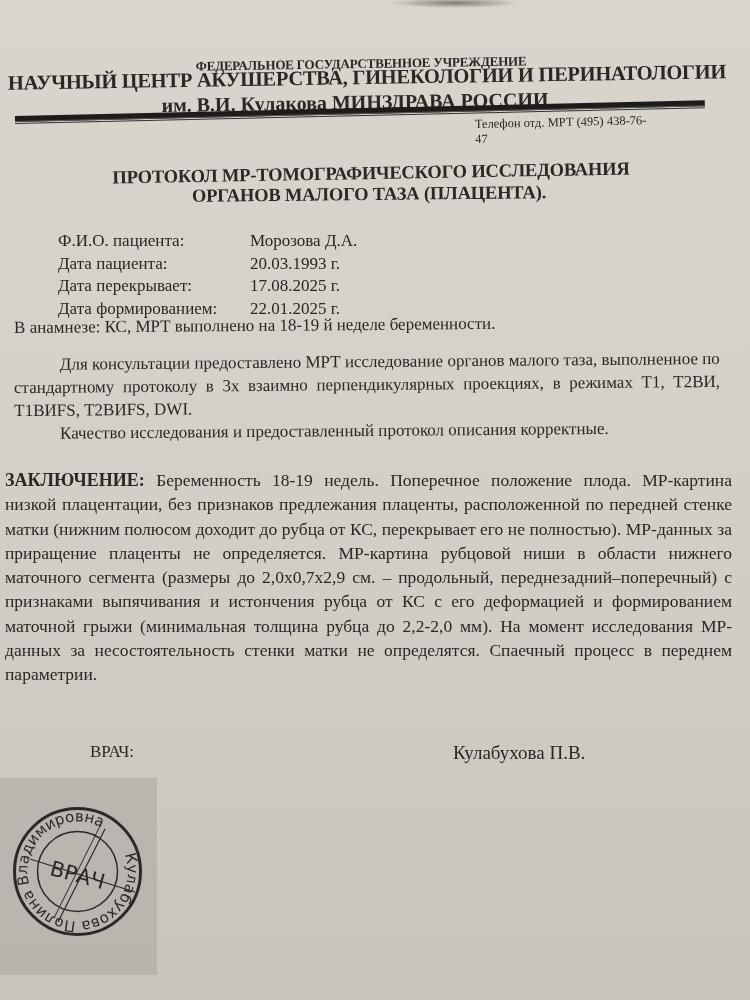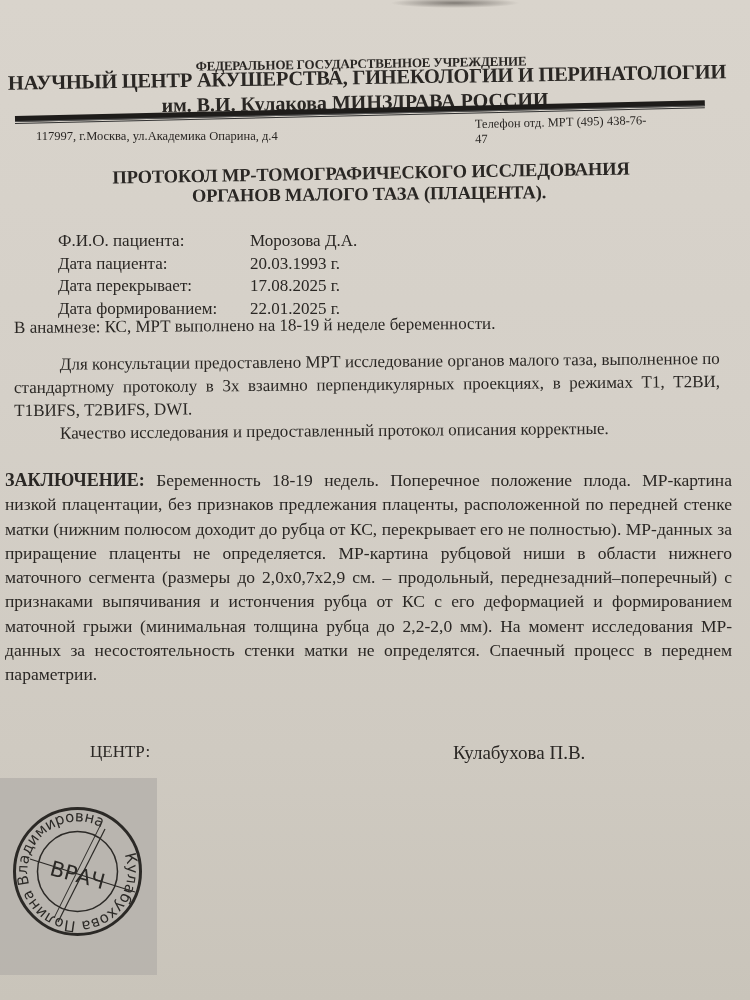--- a/index.html
+++ b/index.html
@@ -64,21 +64,20 @@
 <body>
 
 <div class="page">
   <div class="shadow-top"></div>
 
   <div class="hdr hdr1">ФЕДЕРАЛЬНОЕ ГОСУДАРСТВЕННОЕ УЧРЕЖДЕНИЕ</div>
   <div class="hdr hdr2">НАУЧНЫЙ ЦЕНТР АКУШЕРСТВА, ГИНЕКОЛОГИИ И ПЕРИНАТОЛОГИИ</div>
   <div class="hdr hdr3">им. В.И. Кулакова МИНЗДРАВА  РОССИИ</div>
   <div class="rule"></div>
   <div class="rule2"></div>
-  <div class="addr">117997, г.Москва, ул.Академика Опарина, д.4</div>
   <div class="phone">Телефон отд. МРТ (495) 438-76-47</div>
 
   <div class="title title1">ПРОТОКОЛ МР-ТОМОГРАФИЧЕСКОГО ИССЛЕДОВАНИЯ</div>
   <div class="title title2">ОРГАНОВ МАЛОГО ТАЗА (ПЛАЦЕНТА).</div>
 
   <div class="fields">
     <div class="frow">
       <span class="flabel">Ф.И.О. пациента:</span>
       <span class="fvalue">Морозова Д.А.</span>
     </div>
@@ -95,21 +94,21 @@
       <span class="fvalue"> 22.01.2025 г.</span>
     </div>
   </div>
   <div class="anamnez">В анамнезе: КС, МРТ выполнено на 18-19 й неделе беременности.</div>
 
   <div class="para p1">Для консультации предоставлено МРТ исследование органов малого таза, выполненное по стандартному протоколу в 3х взаимно перпендикулярных проекциях, в режимах Т1, Т2ВИ, Т1ВИFS, Т2ВИFS, DWI.</div>
   <div class="para p2">Качество исследования и предоставленный протокол описания корректные.</div>
 
   <div class="conclusion"><b>ЗАКЛЮЧЕНИЕ:</b><span> Беременность 18-19 недель. Поперечное положение плода. МР-картина низкой плацентации, без признаков предлежания плаценты, расположенной по передней стенке матки (нижним полюсом доходит до рубца от КС, перекрывает его не полностью). МР-данных за приращение плаценты не определяется. МР-картина рубцовой ниши в области нижнего маточного сегмента (размеры до 2,0х0,7х2,9 см. – продольный, переднезадний–поперечный) с признаками выпячивания и истончения рубца от КС с его деформацией и формированием маточной грыжи (минимальная толщина рубца до 2,2-2,0 мм). На момент исследования МР-данных за несостоятельность стенки матки не определятся. Спаечный процесс в переднем параметрии.</span></div>
 
-  <div class="doctor-label">ЦЕНТР:</div>
+  <div class="doctor-label">ВРАЧ:</div>
   <div class="doctor-name">Кулабухова П.В.</div>
 
   <div class="stamp-box"></div>
   <svg class="stamp" viewBox="0 0 135 135">
     <defs>
       <path id="ringPath" d="M 67.5,67.5 m -50,0 a 50,50 0 1,1 100,0 a 50,50 0 1,1 -100,0" transform="rotate(-200 67.5 67.5)"></path>
     </defs>
     <circle cx="67.5" cy="67.5" r="63" fill="none" stroke="#2b2926" stroke-width="3"></circle>
     <circle cx="67.5" cy="67.5" r="40" fill="none" stroke="#2b2926" stroke-width="1.5"></circle>
     <text font-family="DejaVu Sans, sans-serif" font-size="15" fill="#2b2926">

